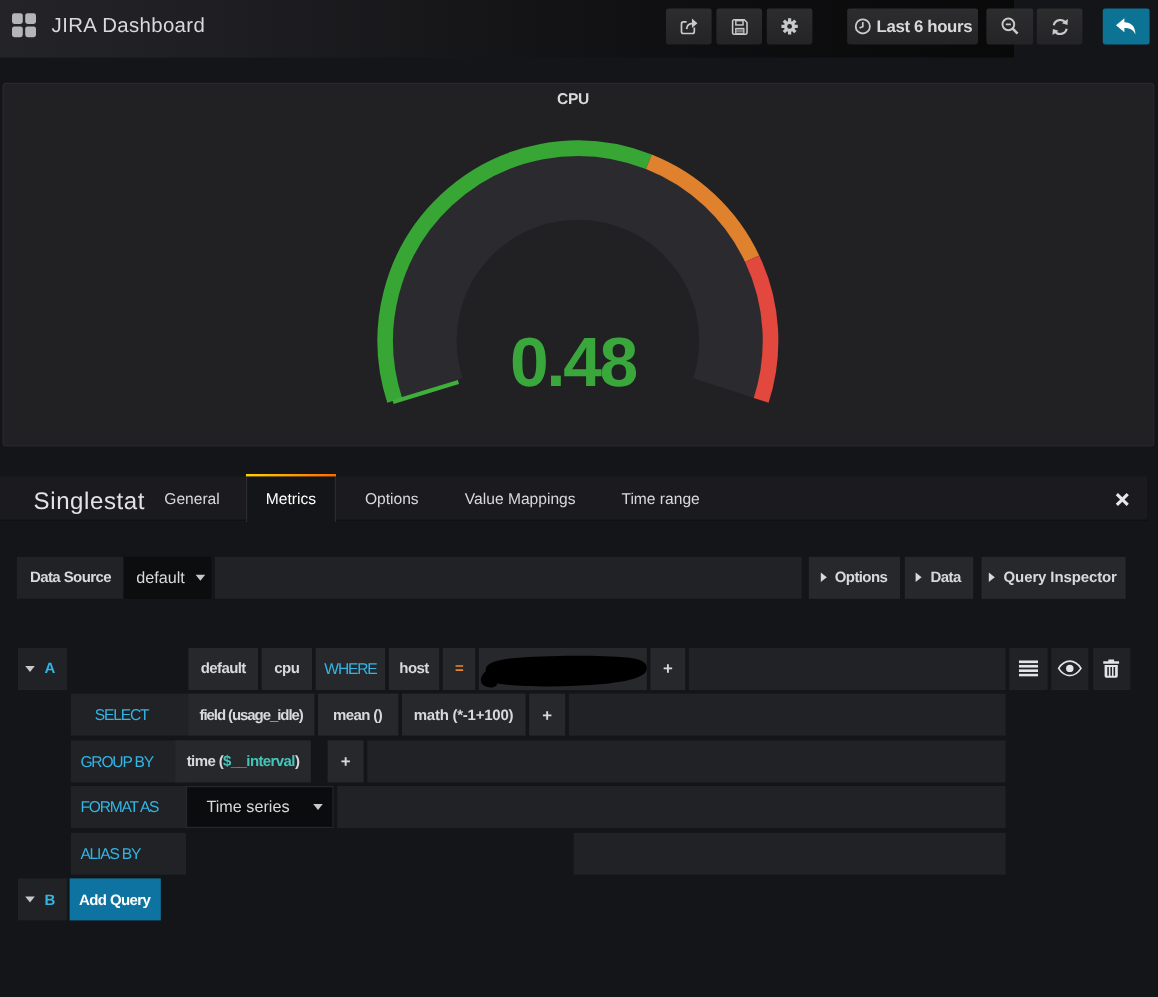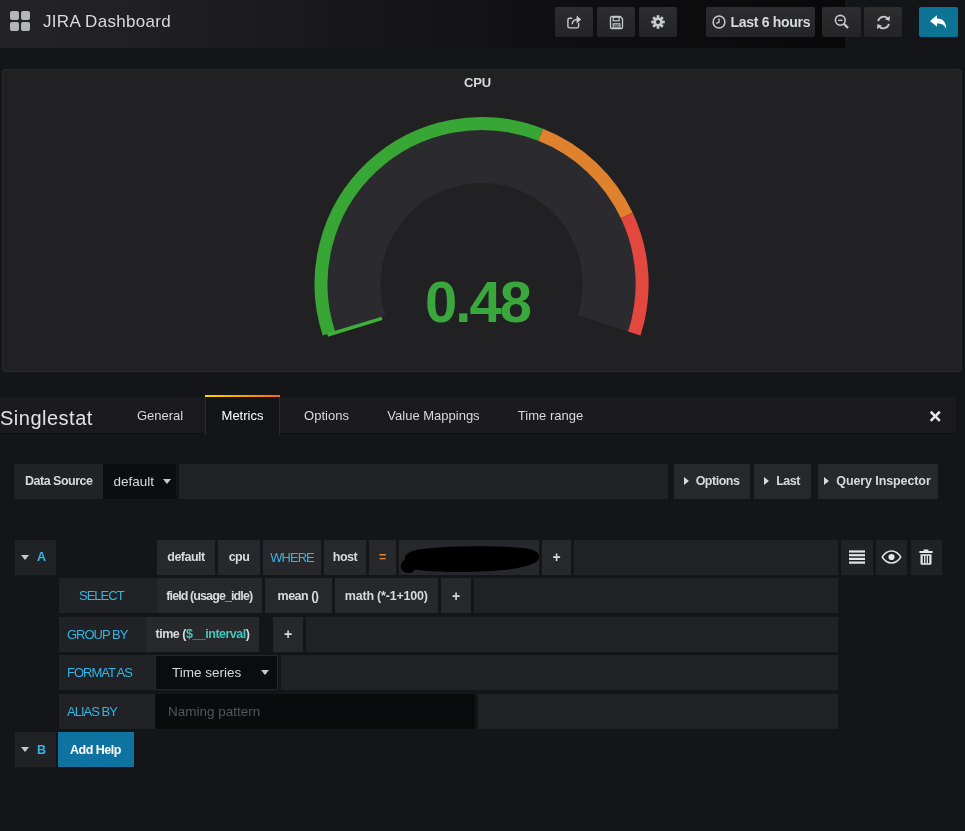--- a/index.html
+++ b/index.html
@@ -17,21 +17,21 @@
   #nav-title { position:absolute; left:43px; top:0; height:44px; line-height:44px;
     color:#d8d9da; font-size:17px; letter-spacing:0.3px; }
   
   #panel { position:absolute; left:2px; top:69px; width:960px; height:303px;
     background:#212124; border:1px solid #29292d; border-radius:3px; }
   #panel-title { position:absolute; left:0; right:9px; top:5px; text-align:center;
     color:#d8d9da; font-size:13px; font-weight:bold; letter-spacing:-0.2px; }
   
   #tabstrip { position:absolute; left:0; top:397px; width:956px; height:37px;
     background:#1b1b1f; border-bottom:1px solid #101013; }
-  #sstitle { position:absolute; left:0px; top:407px; color:#e3e3e5; font-size:20px; letter-spacing:0.5px; }
+  #sstitle { position:absolute; left:0px; top:407px; color:#e3e3e5; font-size:20px; letter-spacing:0.5px;padding-left:28px; }
   .tab { position:absolute; top:397px; height:37px; line-height:37px; font-size:13px;
     color:#d8d9da; letter-spacing:0px; text-align:center; }
   #tab-active { position:absolute; left:205px; top:397px; width:75px; height:38px;
     background:#141518; border-left:1px solid #2c2c30; border-right:1px solid #2c2c30; }
   #tab-active::before { content:""; position:absolute; left:-1px; right:-1px; top:-2.5px; height:2.5px;
     background:linear-gradient(90deg,#ffd500,#ff6a00); }
   
   .glabel { background:#202226; color:#d8d9da; font-size:12.5px; font-weight:bold; letter-spacing:-0.5px; }
   .gpart  { background:#27282c; color:#d8d9da; font-size:12.5px; font-weight:bold; letter-spacing:-0.5px; }
   .row { position:absolute; left:0; height:35px; }
@@ -135,21 +135,21 @@
 <div class="row" style="top:463.5px;width:965px;">
   <div class="cell glabel" style="left:14px;width:88.5px;justify-content:flex-start;padding-left:11px;">Data Source</div>
   <div class="cell" style="left:102.5px;width:73.5px;background:#0c0d0f;color:#d8d9da;font-size:13.5px;justify-content:flex-start;padding-left:11px;">default<span style="margin-left:9px;" class="caret-d"></span></div>
   <div class="cell glabel" style="left:179px;width:489px;"></div>
   <div class="cell gpart" style="left:673.5px;width:76px;">
       <span class="caret-r"></span>
       <span style="margin-left:7px;">Options</span>
     </div>
   <div class="cell gpart" style="left:753.5px;width:57px;">
       <span class="caret-r"></span>
-      <span style="margin-left:7px;">Last</span>
+      <span style="margin-left:7px;">Data</span>
     </div>
   <div class="cell gpart" style="left:817.5px;width:120px;">
       <span class="caret-r"></span>
       <span style="margin-left:7px;letter-spacing:-0.1px;">Query Inspector</span>
     </div>
 </div>
 
 <div class="row" style="top:539.5px;width:965px;">
   <div class="cell glabel" style="left:15px;width:41px;justify-content:flex-start;padding-left:6px;">
       <span class="caret-d"></span>
@@ -222,23 +222,22 @@
       <span class="kw">FORMAT AS</span>
     </div>
   <div class="cell" style="left:155px;width:123px;background:#0b0c0e;border:1px solid #26272a;color:#d8d9da;font-size:13.5px;justify-content:flex-start;padding-left:16px;">Time series<span style="margin-left:20px;" class="caret-d"></span></div>
   <div class="cell glabel" style="left:281px;width:557px;"></div>
 </div>
 
 <div class="row" style="top:693.5px;width:965px;">
   <div class="cell glabel" style="left:59px;width:95.5px;justify-content:flex-start;padding-left:8px;">
       <span class="kw">ALIAS BY</span>
     </div>
-  <div class="cell" style="left:155px;width:319.5px;background:#0a0b0d;color:#53565b;font-size:13.5px;justify-content:flex-start;padding-left:13px;">Naming pattern</div>
   <div class="cell glabel" style="left:477.5px;width:360.5px;"></div>
 </div>
 
 <div class="row" style="top:732px;width:965px;">
   <div class="cell glabel" style="left:15px;width:41px;justify-content:flex-start;padding-left:6px;">
       <span class="caret-d"></span>
       <span style="margin-left:8px;color:#33b5e5;">B</span>
     </div>
-  <div class="cell" style="left:57.5px;width:76px;background:#0e73a0;color:#ffffff;font-size:12.5px;font-weight:bold;letter-spacing:-0.5px;">Add Help</div>
+  <div class="cell" style="left:57.5px;width:76px;background:#0e73a0;color:#ffffff;font-size:12.5px;font-weight:bold;letter-spacing:-0.5px;">Add Query</div>
 </div>
 
 </body></html>

